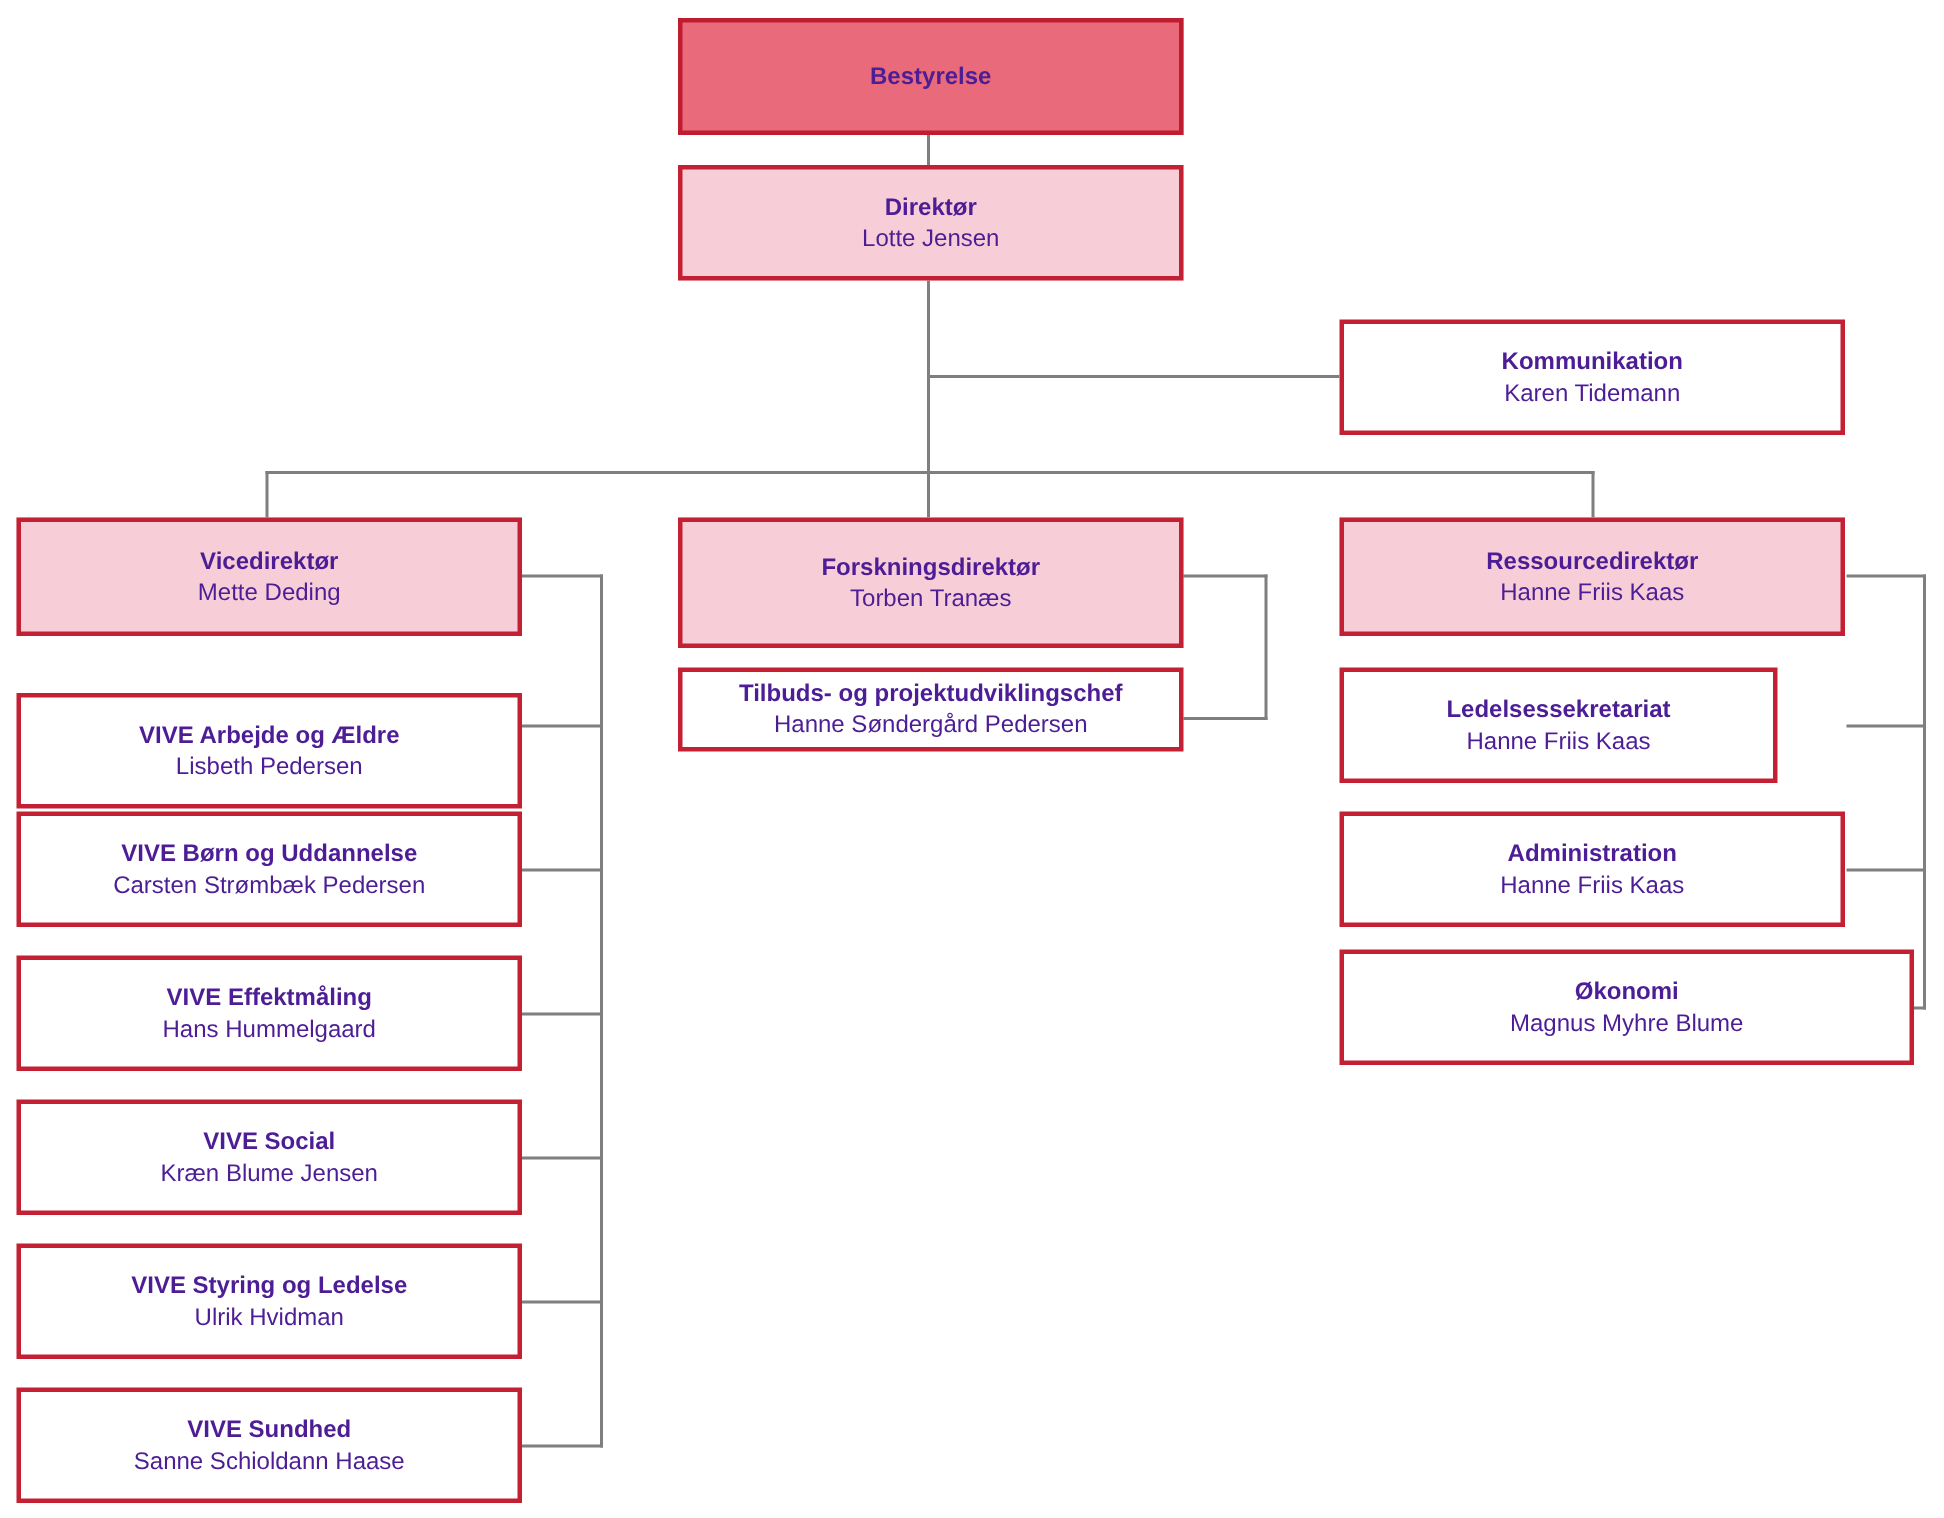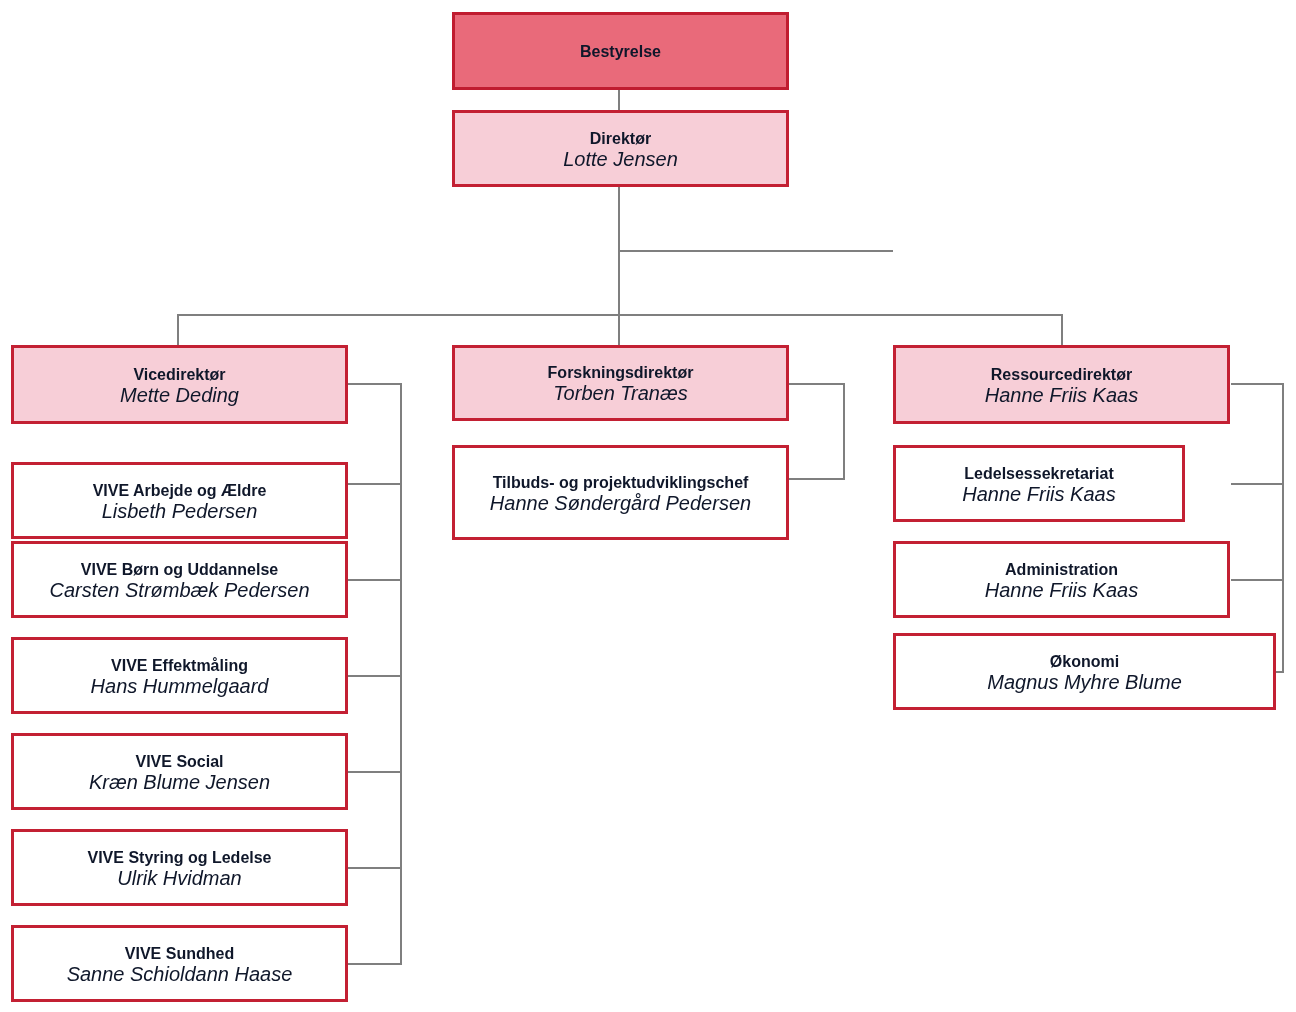--- a/index.html
+++ b/index.html
@@ -14,27 +14,27 @@
   .node {
     position: absolute;
     box-sizing: border-box;
     border: 3px solid #c32033;
     background: #ffffff;
     display: flex;
     flex-direction: column;
     justify-content: center;
     align-items: center;
     text-align: center;
-    color: #0f172a;
+    color: #4c1d95;
     padding: 2px 8px;
   }
   .node.dark { background: #e96a7a; border-color: #c01c30; }
   .node.pink { background: #f7ced7; }
   .node .t { font-weight: bold; font-size: 16px; line-height: 21px; }
-  .node .p { font-size: 20px; line-height: 21px; font-style: italic; }
+  .node .p { font-size: 16px; line-height: 21px; }
   .hline, .vline { position: absolute; background: #7f7f7f; }
   .hline { height: 2px; }
   .vline { width: 2px; }
 </style>
 </head>
 <body>
 
 <div id="canvas">
 
   <div class="vline" style="left:618px;top:90px;height:22px"></div>
@@ -65,27 +65,31 @@
 
   <div class="node dark" style="left:452px;top:12px;width:337px;height:78px">
     <div class="t">Bestyrelse</div>
   </div>
 
   <div class="node pink" style="left:452px;top:110px;width:337px;height:77px">
     <div class="t">Direktør</div>
     <div class="p">Lotte Jensen</div>
   </div>
 
+  <div class="node" style="left:893px;top:213px;width:337px;height:77px">
+    <div class="t">Kommunikation</div>
+    <div class="p">Karen Tidemann</div>
+  </div>
 
   <div class="node pink" style="left:11px;top:345px;width:337px;height:79px">
     <div class="t">Vicedirektør</div>
     <div class="p">Mette Deding</div>
   </div>
 
-  <div class="node pink" style="left:452px;top:345px;width:337px;height:76px">
+  <div class="node pink" style="left:452px;top:345px;width:337px;height:87px">
     <div class="t">Forskningsdirektør</div>
     <div class="p">Torben Tranæs</div>
   </div>
 
   <div class="node pink" style="left:893px;top:345px;width:337px;height:79px">
     <div class="t">Ressourcedirektør</div>
     <div class="p">Hanne Friis Kaas</div>
   </div>
 
   <div class="node" style="left:11px;top:462px;width:337px;height:77px">
@@ -111,21 +115,21 @@
   <div class="node" style="left:11px;top:829px;width:337px;height:77px">
     <div class="t">VIVE Styring og Ledelse</div>
     <div class="p">Ulrik Hvidman</div>
   </div>
 
   <div class="node" style="left:11px;top:925px;width:337px;height:77px">
     <div class="t">VIVE Sundhed</div>
     <div class="p">Sanne Schioldann Haase</div>
   </div>
 
-  <div class="node" style="left:452px;top:445px;width:337px;height:95px">
+  <div class="node" style="left:452px;top:445px;width:337px;height:56px">
     <div class="t">Tilbuds- og projektudviklingschef</div>
     <div class="p">Hanne Søndergård Pedersen</div>
   </div>
 
   <div class="node" style="left:893px;top:445px;width:292px;height:77px">
     <div class="t">Ledelsessekretariat</div>
     <div class="p">Hanne Friis Kaas</div>
   </div>
 
   <div class="node" style="left:893px;top:541px;width:337px;height:77px">

